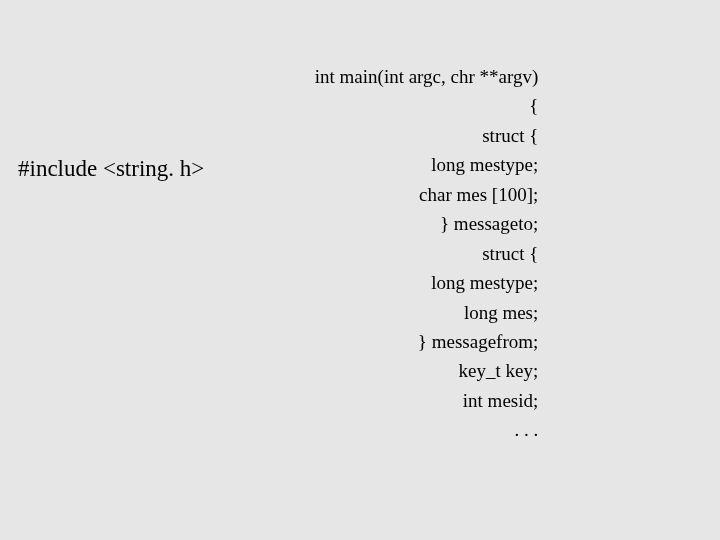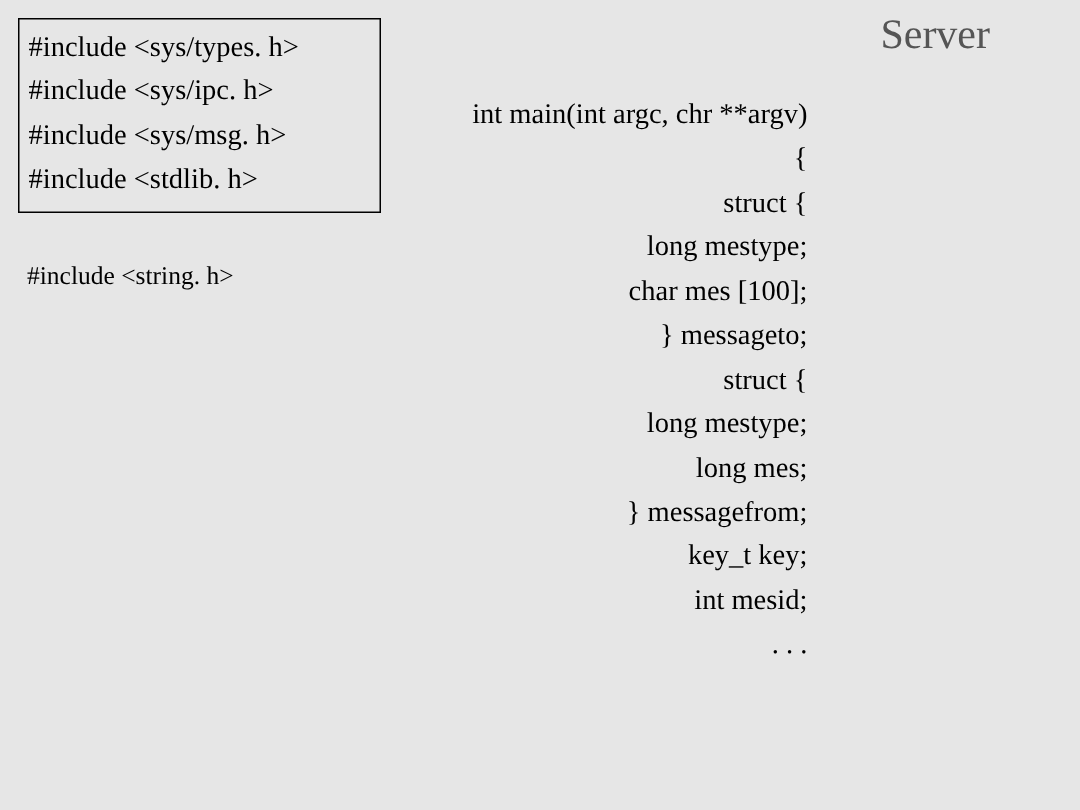--- a/index.html
+++ b/index.html
@@ -29,47 +29,40 @@
     top: 12px;
     left: 12px;
     width: 228px;
     border: 1px solid #000;
     padding: 4px 6px 6px 6px;
     font-size: 19px;
     line-height: 1.55;
   }
   .include-extra {
     position: absolute;
-    top: 174px;
+    top: 156px;
     left: 18px;
-    font-size: 17px;
+    font-size: 23px;
   }
   .code-block {
     position: absolute;
     top: 62px;
     left: 310px;
     font-size: 19px;
     line-height: 1.55;
     white-space: pre;
     text-align: right;
   }
 </style>
 </head>
 <body>
 
 <div class="slide">
 
-  <div class="title">Server</div>
 
-  <div class="includes-box">
-    <div>#include &lt;sys/types. h&gt;</div>
-    <div>#include &lt;sys/ipc. h&gt;</div>
-    <div>#include &lt;sys/msg. h&gt;</div>
-    <div>#include &lt;stdlib. h&gt;</div>
-  </div>
 
   <div class="include-extra">#include &lt;string. h&gt;</div>
 
   <div class="code-block"> int main(int argc, chr **argv)
  {
  struct {
     long mestype;
     char mes [100];
  } messageto;
  struct {

